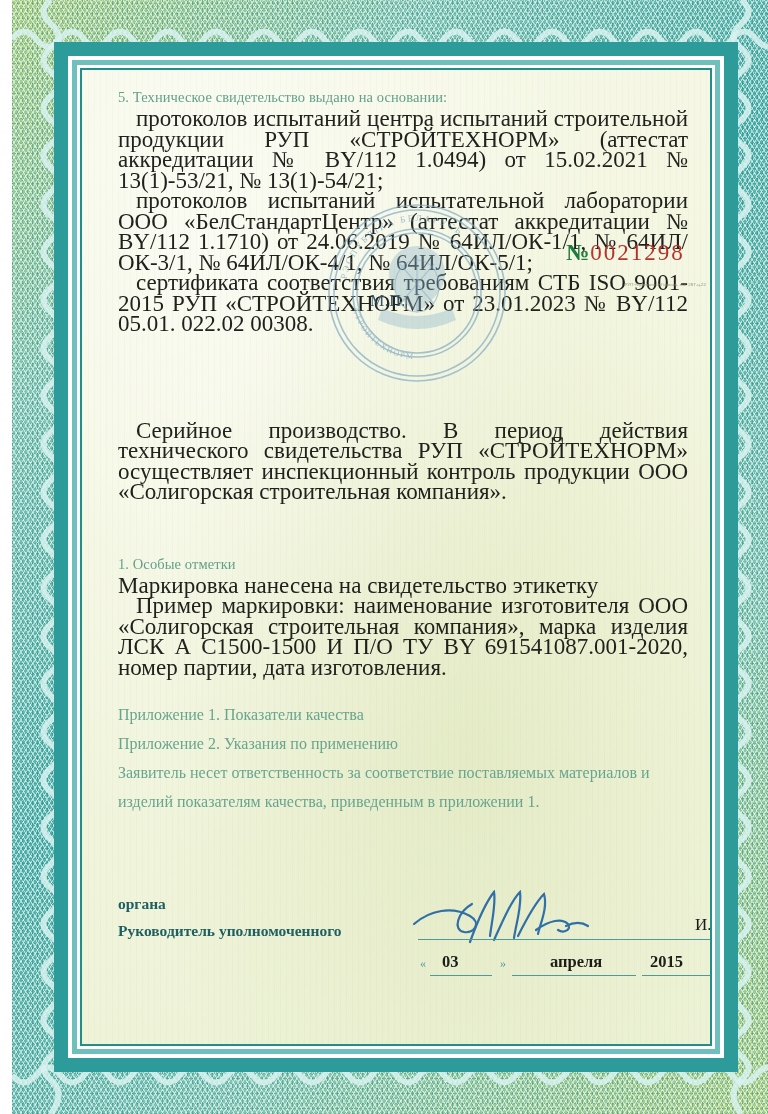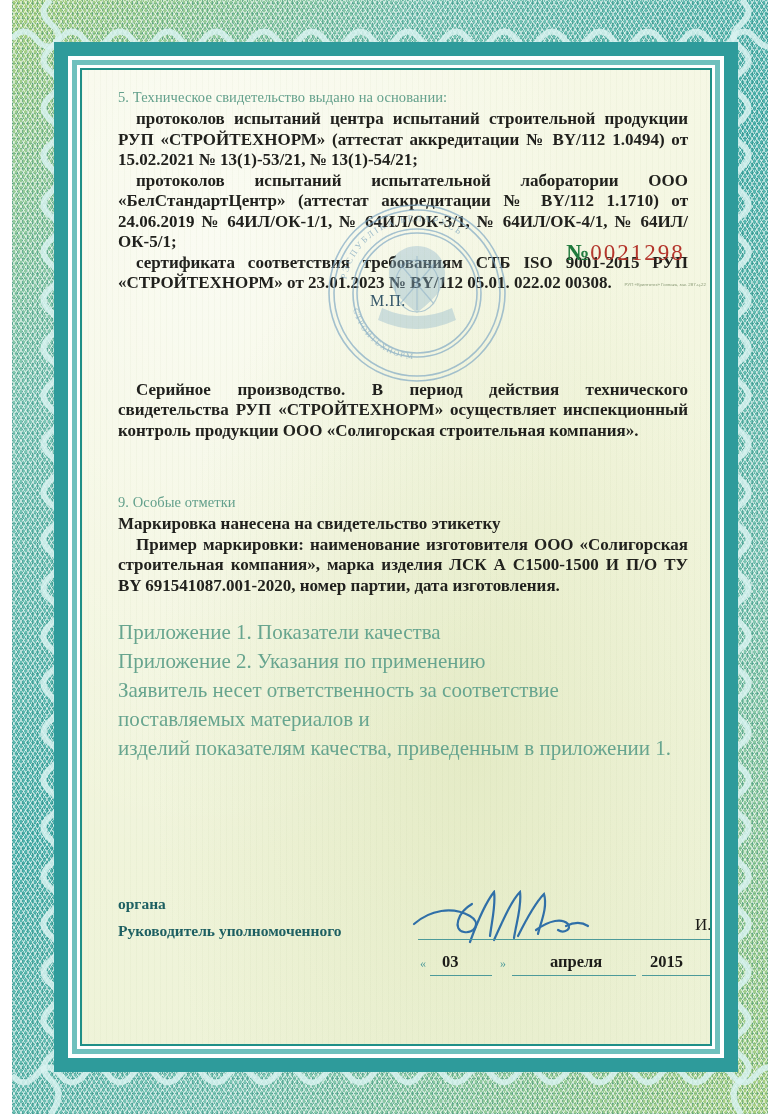--- a/index.html
+++ b/index.html
@@ -56,32 +56,32 @@
   }
 
   
   .content{position:absolute;left:36px;right:22px;top:18px;}
 
   .sec-head{
     color:#63a08c;font-size:14.5px;line-height:1.25;
     margin:0 0 3px 0;letter-spacing:.1px;
   }
   .body-p{
-    color:#20201d;font-size:17px;line-height:20.5px;
-    margin:0;text-align:justify;font-weight:bold;
+    color:#20201d;font-size:23px;line-height:20.5px;
+    margin:0;text-align:justify;
   }
   .body-p.indent{text-indent:18px;}
   .blk{margin-bottom:0;}
 
   .gap-a{height:86px;}
   .gap-b{height:52px;}
   .gap-c{height:22px;}
 
   .appendix{
-    color:#67a58f;font-size:21px;line-height:29px;margin:0;
+    color:#67a58f;font-size:16px;line-height:29px;margin:0;
   }
 
   
   .sign-wrap{position:absolute;left:36px;right:22px;top:820px;}
   .sign-title{
     color:#1d5f62;font-weight:bold;font-size:15.5px;line-height:27px;
     width:270px;
   }
   .sig-block{position:absolute;left:300px;top:2px;width:368px;}
   .sig-row{position:relative;height:48px;}
@@ -159,21 +159,21 @@
 
       <div class="gap-a"></div>
 
       <div class="blk">
         <p class="body-p indent">Серийное производство. В период действия технического свидетельства РУП «СТРОЙТЕХНОРМ» осуществляет инспекционный контроль продукции ООО «Солигорская строительная компания».</p>
       </div>
 
       <div class="gap-b"></div>
 
       <div class="blk">
-        <p class="sec-head">9. Особые отметки</p>
+        <p class="sec-head">1. Особые отметки</p>
         <p class="body-p">Маркировка нанесена на свидетельство этикетку</p>
         <p class="body-p indent">Пример маркировки: наименование изготовителя ООО «Солигорская строительная компания», марка изделия ЛСК А С1500-1500 И П/О ТУ BY 691541087.001-2020, номер партии, дата изготовления.</p>
       </div>
 
       <div class="gap-c"></div>
 
       <div>
         <p class="appendix">Приложение 1. Показатели качества</p>
         <p class="appendix">Приложение 2. Указания по применению</p>
         <p class="appendix">Заявитель несет ответственность за соответствие поставляемых материалов и</p>

